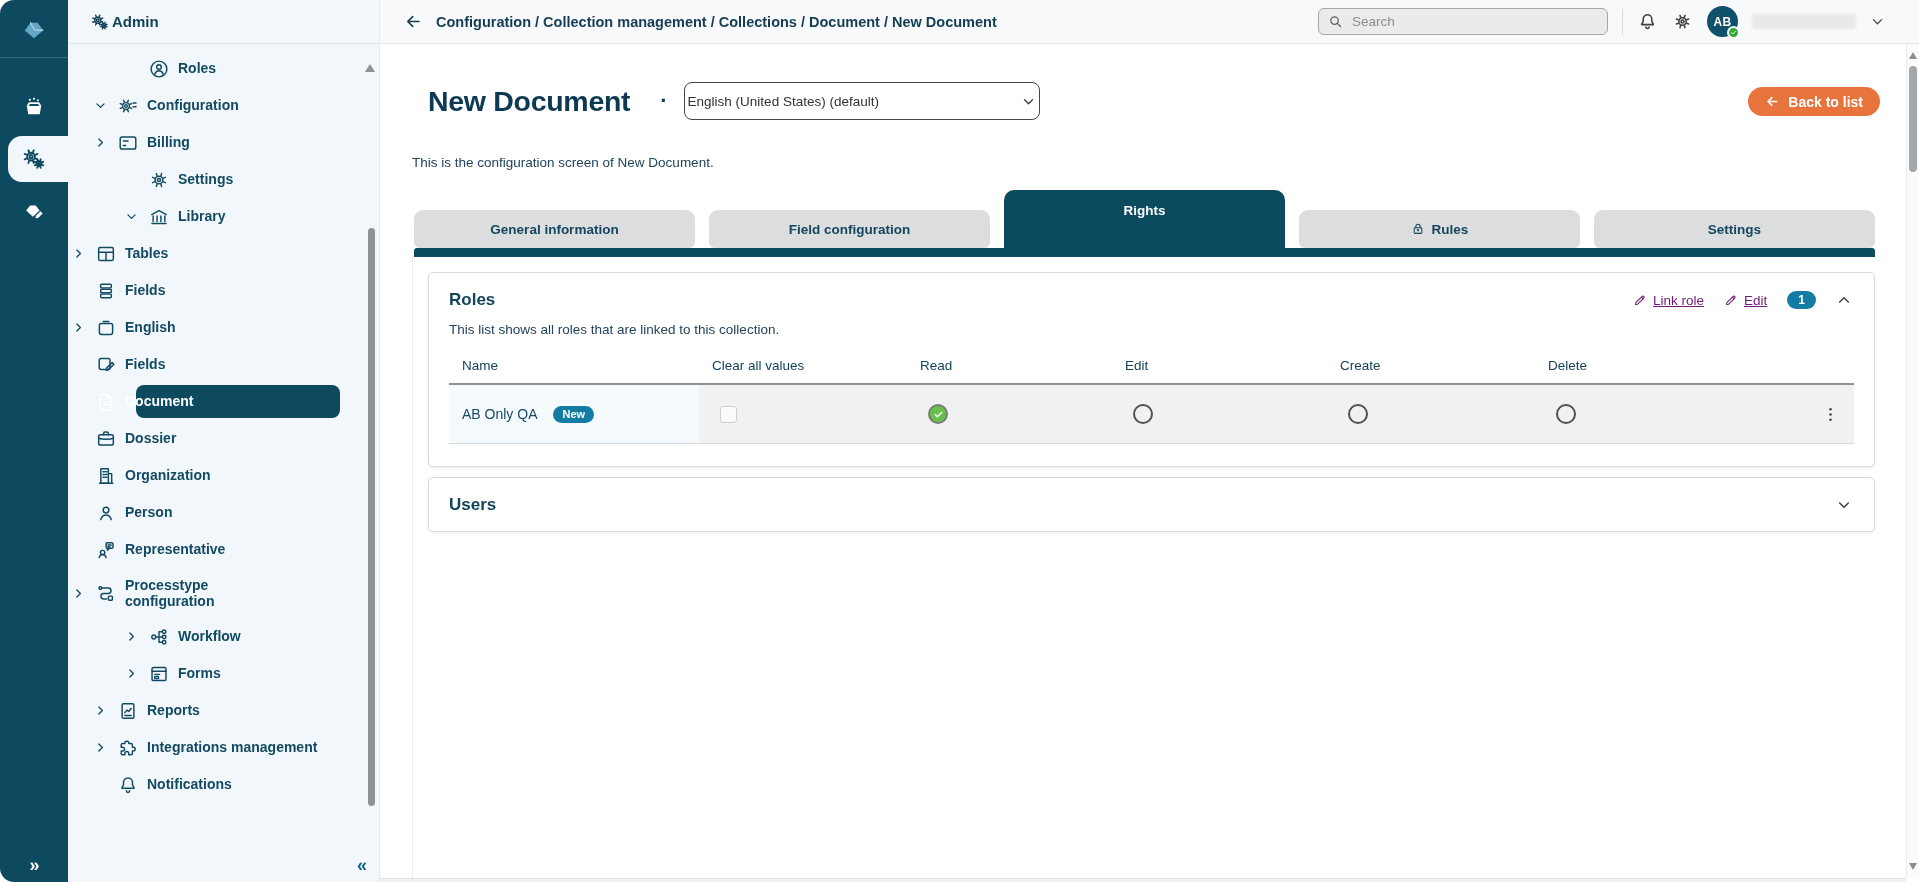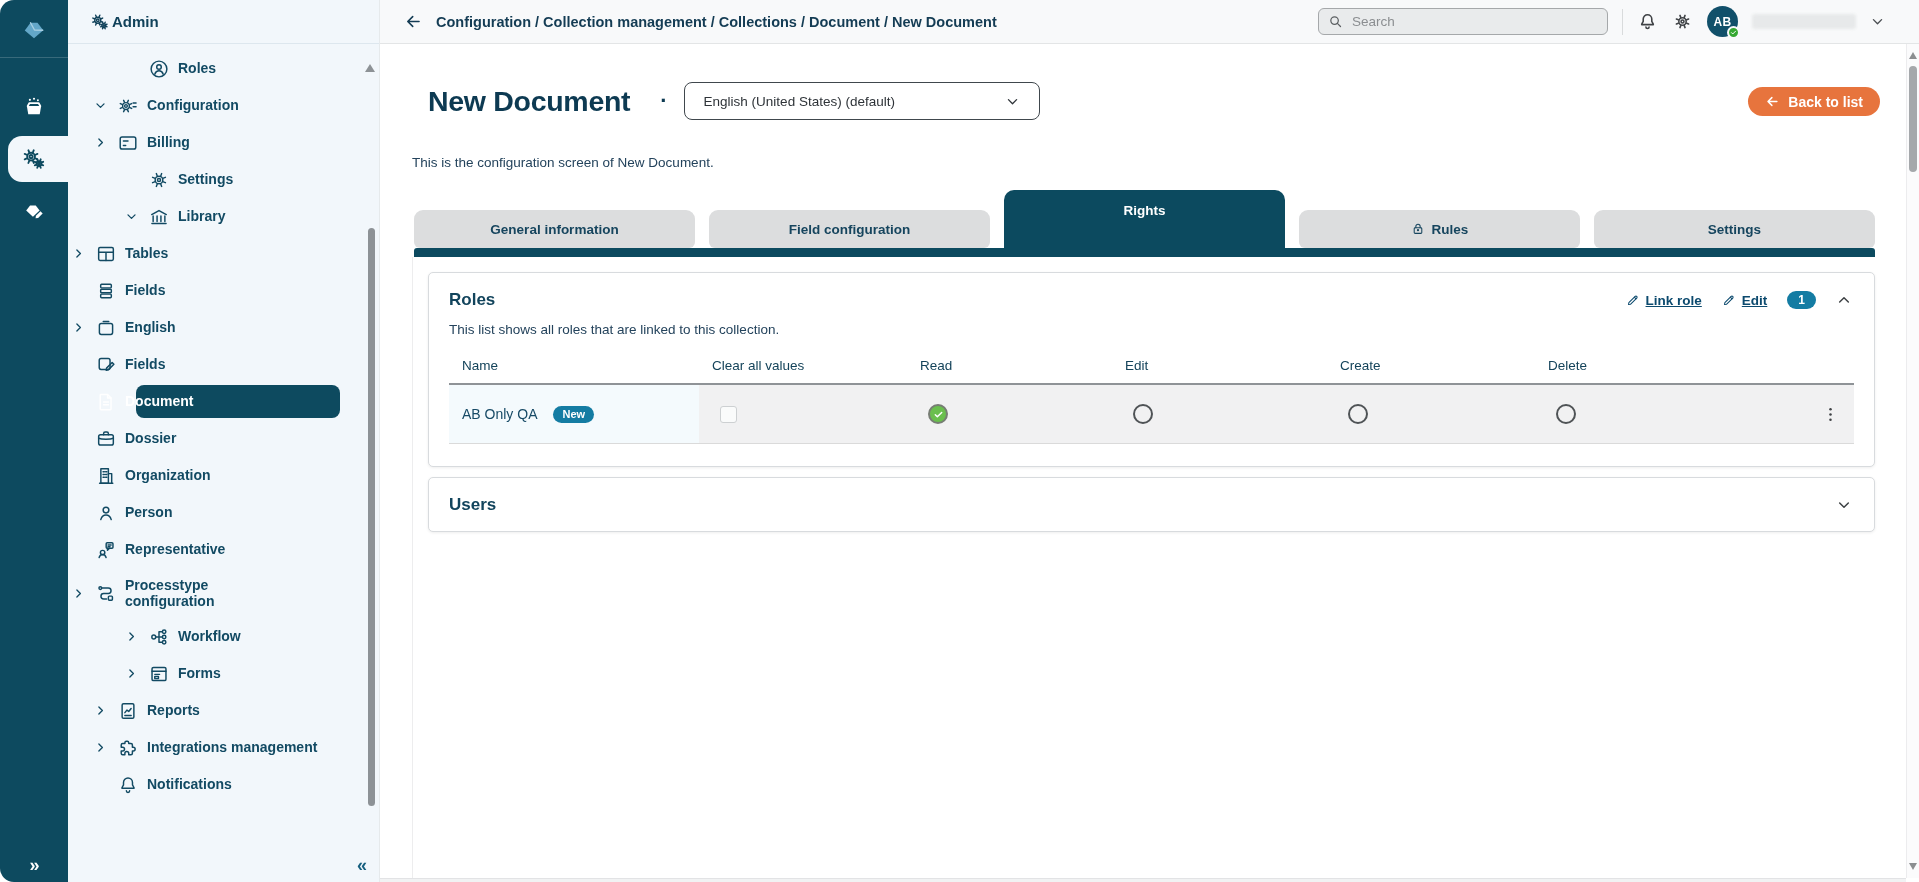--- a/index.html
+++ b/index.html
@@ -82,21 +82,21 @@
   .user-name-blur { width:104px; height:15px; border-radius:3px; background:#e7e9ea; filter:blur(1.4px); }
   .tb-caret { color:#4a4e52; cursor:pointer; margin-right:14px; }
   .tb-caret .ic { width:15px; height:15px; stroke-width:2.2; }
 
   
   .content { position:absolute; top:44px; left:0; right:13px; bottom:4px; background:#fff; }
   .page-head { position:absolute; top:38px; left:32px; right:26px; height:38px; display:flex; align-items:center; }
   .page-title { font-size:28.5px; font-weight:700; color:#0d3a52; letter-spacing:-.3px; }
   .title-dot { font-size:22px; font-weight:700; color:#0d3a52; margin:0 16px 0 14px; }
   .lang-select { width:356px; height:38px; border:1px solid #40474d; border-radius:8px; background:#fff;
-                 display:flex; align-items:center; justify-content:space-between; padding:0 19px;
+                 display:flex; align-items:center; justify-content:space-between; padding:0 3px;
                  font-size:13.5px; color:#2e3338; cursor:pointer; }
   .lang-select .ic { width:15px; height:15px; stroke-width:2.1; color:#2e3338; }
   .back-btn { position:absolute; right:0; top:5px; height:29px; background:#e7743d; border:none; border-radius:15px;
               color:#fff; font-weight:700; font-size:14px; display:inline-flex; align-items:center; gap:8px;
               padding:0 17px; cursor:pointer; font-family:"Liberation Sans",sans-serif; }
   .back-btn .ic { width:15px; height:15px; stroke-width:2.4; }
   .page-desc { position:absolute; top:111px; left:32px; font-size:13.5px; color:#24435c; }
 
   
   .tabs { position:absolute; top:146px; left:34px; width:1461px; height:67px; display:flex;
@@ -111,21 +111,21 @@
                 align-items:flex-start; padding-top:13px; z-index:2; }
 
   
   .panel { position:absolute; top:213px; left:32px; right:20px; bottom:0; border-left:1px solid #ededee;
            padding:15px 0 0 15px; }
   .card { width:1447px; background:#fff; border:1px solid #d8dbde; border-radius:5px;
           box-shadow:0 1px 3px rgba(0,0,0,.07); }
   .card-h { display:flex; align-items:center; padding:17px 22px 0 20px; }
   .card-title { font-size:17px; font-weight:700; color:#12445c; }
   .card-actions { margin-left:auto; display:flex; align-items:center; gap:20px; }
-  .tlink { color:#0c4a6e; font-weight:700; font-size:13.5px; text-decoration:underline; display:inline-flex;
+  .tlink { color:#701a75; font-weight:400; font-size:13.5px; text-decoration:underline; display:inline-flex;
            align-items:center; gap:6px; cursor:pointer; }
   .tlink .ic { width:14px; height:14px; stroke-width:1.8; }
   .badge-count { background:#147ca3; color:#fff; font-size:12px; font-weight:700; border-radius:9px;
                  padding:2px 11px; }
   .chev-btn { color:#3c4043; cursor:pointer; }
   .chev-btn .ic { width:16px; height:16px; stroke-width:2.2; }
   .card-desc { padding:12px 20px 0 20px; font-size:13.5px; color:#24435c; }
   .rtable { margin:13px 20px 22px 20px; }
   .tr-head, .tr { display:grid; grid-template-columns:250px 208px 205px 215px 208px 230px 1fr; }
   .tr-head { border-bottom:2px solid #8f9397; }

